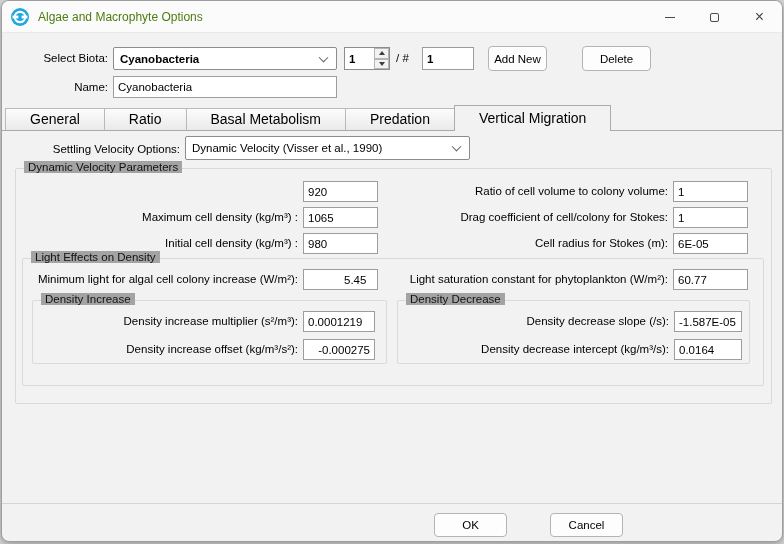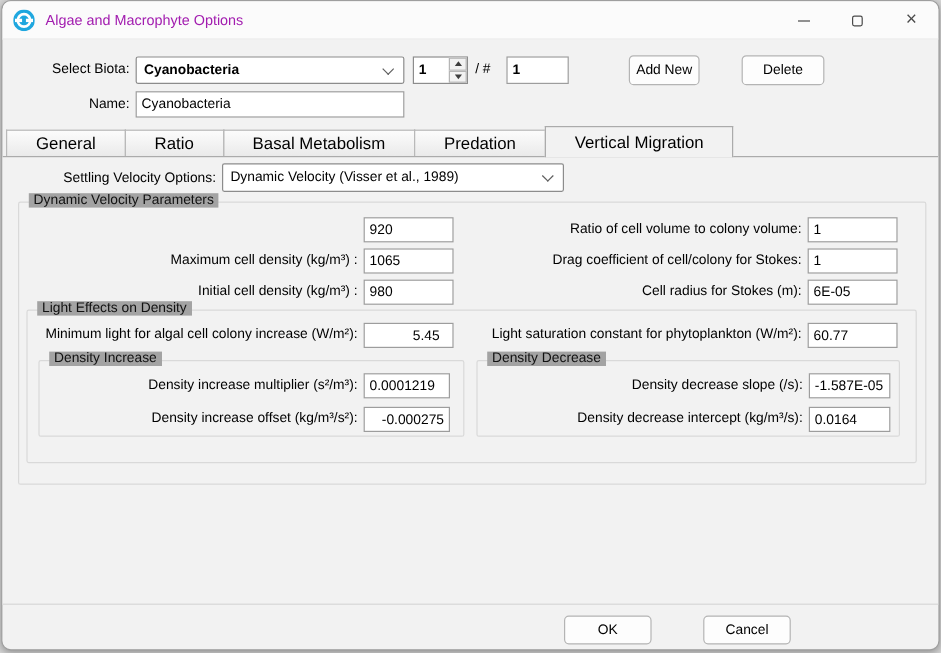--- a/index.html
+++ b/index.html
@@ -5,36 +5,36 @@
   * { box-sizing: border-box; margin: 0; padding: 0; }
   html,body { width:784px; height:544px; background:#D9D9D9; font-family:"Liberation Sans", sans-serif; overflow:hidden; }
   .window {
     position:absolute; left:1px; top:0; width:782px; height:542px;
     background:#F2F2F2; border:1px solid #9E9E9E; border-radius:8px;
     box-shadow:0 2px 8px rgba(0,0,0,.35); overflow:hidden;
   }
   
   .titlebar { position:absolute; left:0; top:0; right:0; height:32px; background:#FBFBFB; border-bottom:1px solid #E9E9E9; }
   .app-icon { position:absolute; left:9px; top:7px; width:18px; height:18px; }
-  .win-title { position:absolute; left:36px; top:0; height:32px; line-height:32px; font-size:12px; color:#a21caf; }
+  .win-title { position:absolute; left:36px; top:0; height:32px; line-height:32px; font-size:12px; color:#4d7c0f; }
   .winbtns { position:absolute; right:0; top:0; height:32px; display:flex; }
   .winbtn { width:45px; height:32px; display:flex; align-items:center; justify-content:center; color:#4A4A4A; }
   .glyph-min { width:10px; height:1px; background:#4A4A4A; }
   .glyph-max { width:9px; height:9px; border:1px solid #4A4A4A; border-radius:2px; }
   .glyph-close { font-size:16px; line-height:16px; }
   
   .lbl { position:absolute; font-size:11.5px; color:#000; text-align:right; }
   .tbox {
     position:absolute; background:#FFF; border:1px solid #9D9D9D; font-size:11.5px;
     font-family:"Liberation Sans", sans-serif; padding:0 4px; color:#000;
   }
   .tbox.bold { font-weight:bold; }
   .btn {
     position:absolute; background:#FDFDFD; border:1px solid #B4B4B4; border-radius:4px;
-    font-size:11.5px; font-family:"Liberation Sans", sans-serif; color:#000; text-align:center; cursor:default;margin-left:36px;
+    font-size:11.5px; font-family:"Liberation Sans", sans-serif; color:#000; text-align:center; cursor:default;
   }
   .combo { position:absolute; background:#FFF; border:1px solid #8C8C8C; border-radius:2px; }
   .combo .val { position:absolute; left:6px; top:0; bottom:0; display:flex; align-items:center; font-size:11.5px; }
   .combo .val.bold { font-weight:bold; }
   .chev { position:absolute; right:9px; top:50%; width:7px; height:7px; border-right:1.4px solid #5E5E5E; border-bottom:1.4px solid #5E5E5E; transform:translateY(-70%) rotate(45deg); }
   
   .spinner { position:absolute; background:#FFF; border:1px solid #8C8C8C; }
   .spinner .num { position:absolute; left:4px; top:0; bottom:0; display:flex; align-items:center; font-size:11.5px; font-weight:bold; }
   .spin-col { position:absolute; right:0; top:0; bottom:0; width:15px; display:flex; flex-direction:column; }
   .spin-b { flex:1; background:#F2F2F2; border:1px solid #B5B5B5; display:flex; align-items:center; justify-content:center; }
@@ -108,21 +108,21 @@
     <div class="tab">General</div>
     <div class="tab">Ratio</div>
     <div class="tab">Basal Metabolism</div>
     <div class="tab">Predation</div>
     <div class="tab active">Vertical Migration</div>
   </div>
   <div class="page"></div>
 
   <div class="lbl flabel" style="left:20px; top:136px; width:158px; line-height:24px;">Settling Velocity Options:</div>
   <div class="combo" style="left:183px; top:135px; width:285px; height:24px;">
-    <span class="val">Dynamic Velocity (Visser et al., 1989)</span>
+    <span class="val">Dynamic Velocity (Visser et al., 1990)</span>
     <span class="chev"></span>
   </div>
 
   <div class="gbox" style="left:13px; top:167px; width:757px; height:236px;">
     <span class="legend">Dynamic Velocity Parameters</span>
   </div>
   <input class="tbox field" style="left: 301px; top: 180px; width: 75px;" value="920">
   <div class="lbl flabel" style="left:40px; top:206px; width:256px;">Maximum cell density (kg/m³) :</div>
   <input class="tbox field" style="left: 301px; top: 206px; width: 75px;" value="1065">
   <div class="lbl flabel" style="left:40px; top:232px; width:256px;">Initial cell density (kg/m³) :</div>

